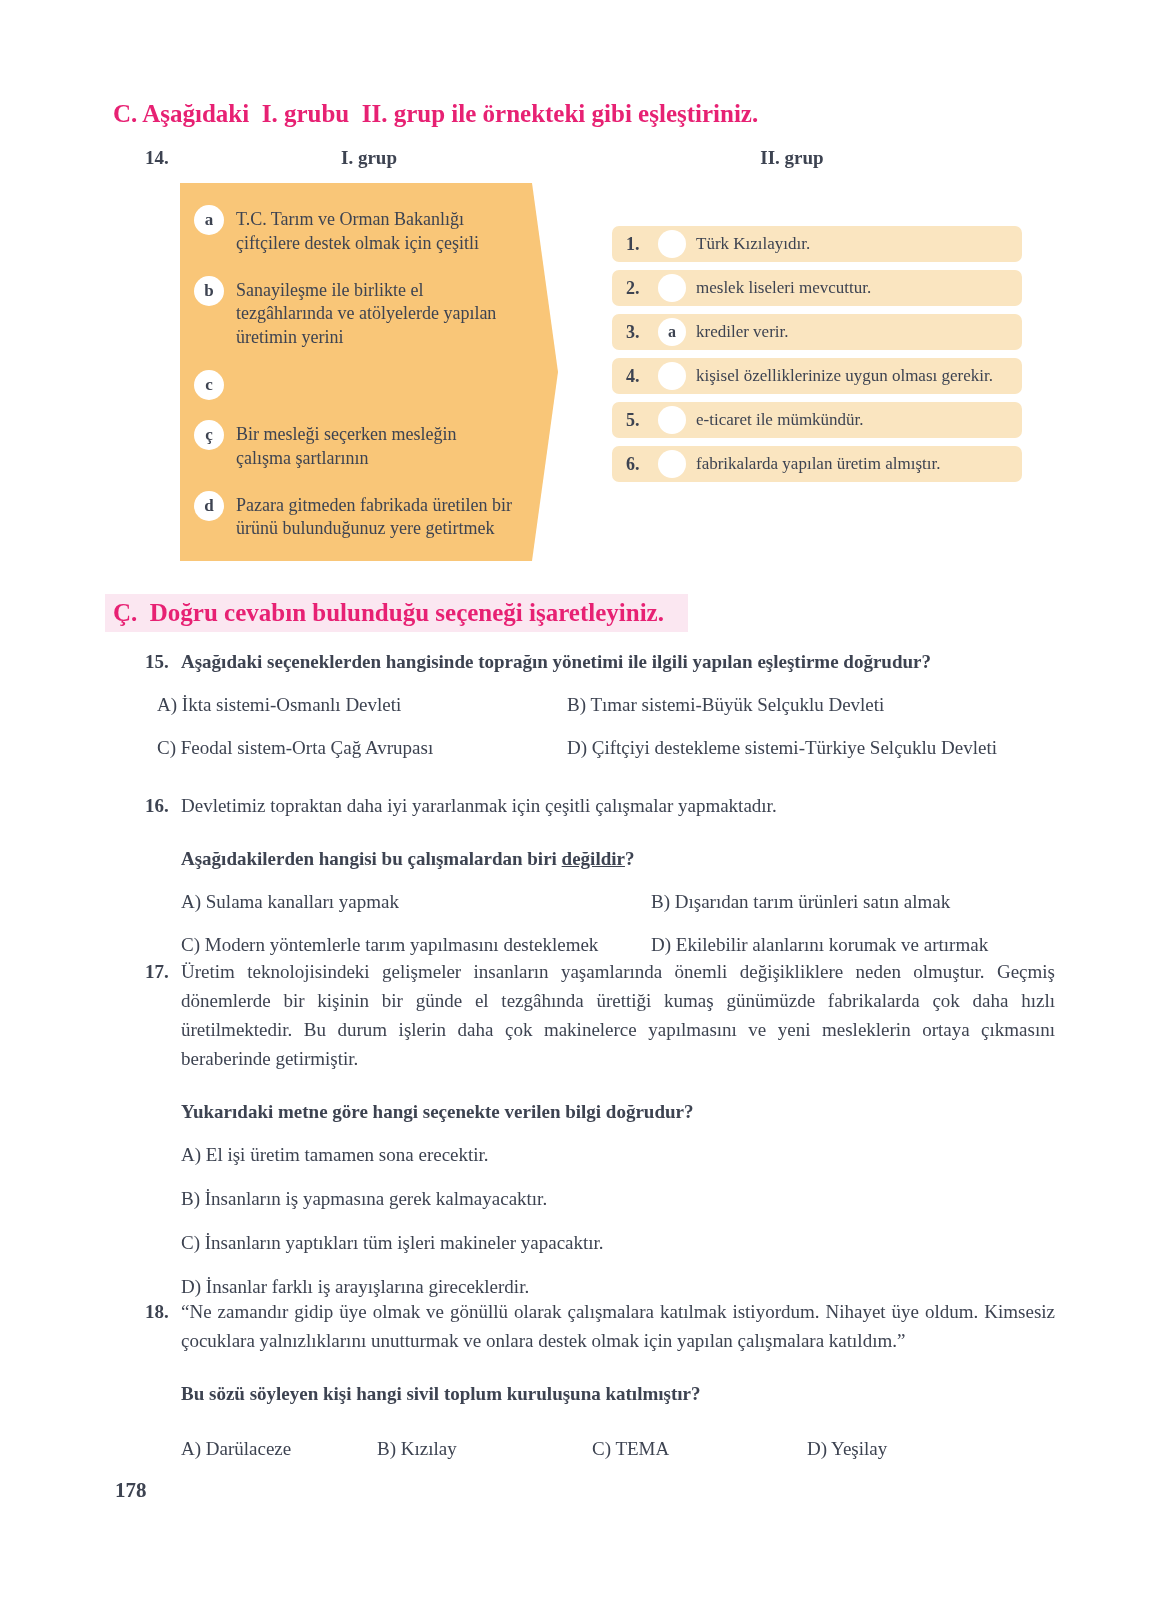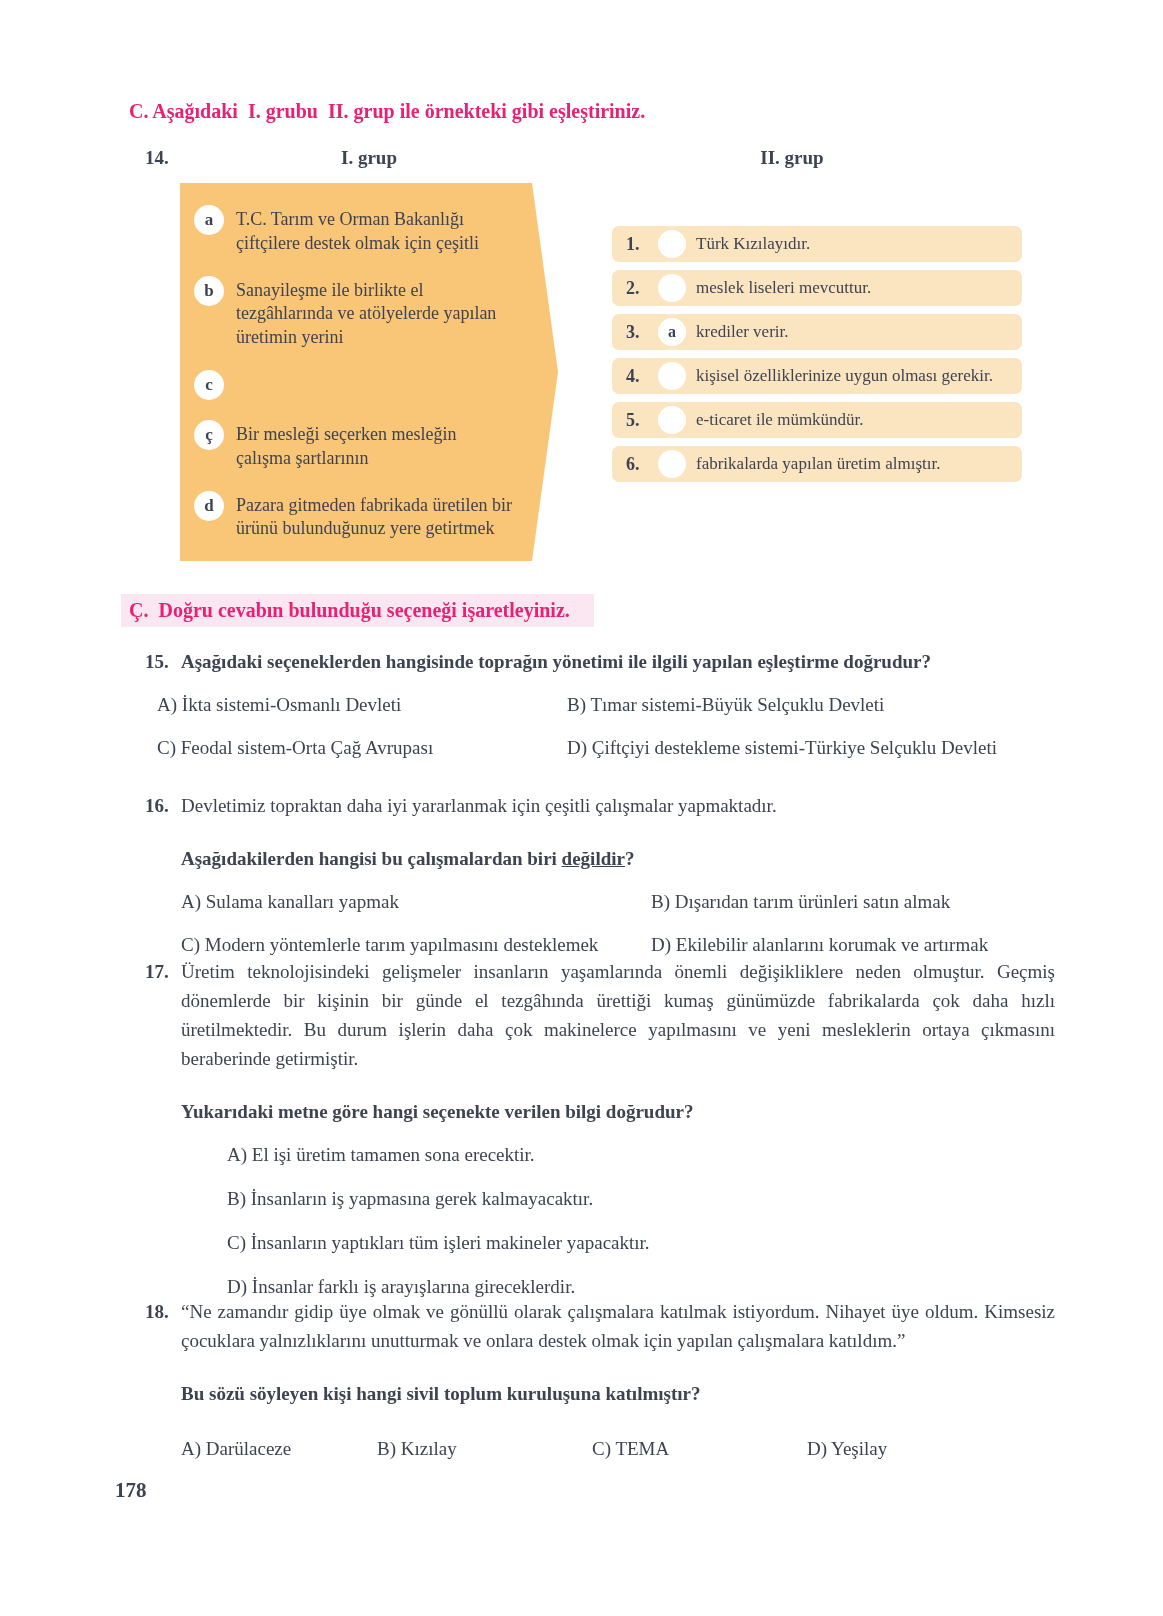--- a/index.html
+++ b/index.html
@@ -17,23 +17,22 @@
     height: 1616px;
     background: #ffffff;
     font-family: "Liberation Serif", serif;
     color: var(--text);
     font-size: 19px;
     overflow: hidden;
   }
   .section-title {
     font-weight: bold;
     color: var(--pink);
-    font-size: 20px;
+    font-size: 25px;
     white-space: pre;
-    margin-left: 16px;
   }
   .c-title { position: absolute; left: 113px; top: 100px; }
   .ce-title {
     position: absolute; left: 105px; top: 594px;
     background: var(--pink-bg);
     padding: 5px 24px 5px 8px;
   }
   .qnum14 { position: absolute; left: 145px; top: 147px; font-weight: bold; }
   .col-header { position: absolute; top: 147px; font-weight: bold; text-align: center; }
   .g1-header { left: 180px; width: 378px; }
@@ -89,21 +88,21 @@
   .indent { margin-left: 36px; }
   .underline { text-decoration: underline; }
   .qline { margin-top: 24px; }
 
   .opts { margin-left: 36px; }
   .opt { white-space: nowrap; }
   .two-col { display: grid; row-gap: 14px; margin-top: 14px; }
   .cols-15 { grid-template-columns: 410px 1fr; margin-left: 12px; }
   .cols-16 { grid-template-columns: 470px 1fr; }
   .stack { margin-top: 2px; }
-  .stack .opt { display: block; margin-top: 15px; margin-left: 46px; }
+  .stack .opt { display: block; margin-top: 15px; }
   .four-col { display: grid; grid-template-columns: 196px 215px 215px 1fr; margin-top: 26px; }
 
   .page-num { position: absolute; left: 115px; top: 1478px; font-weight: bold; font-size: 21px; }
 </style>
 </head>
 <body>
 
 <div class="page">
 
   <div class="section-title c-title">C. Aşağıdaki  I. grubu  II. grup ile örnekteki gibi eşleştiriniz.</div>

